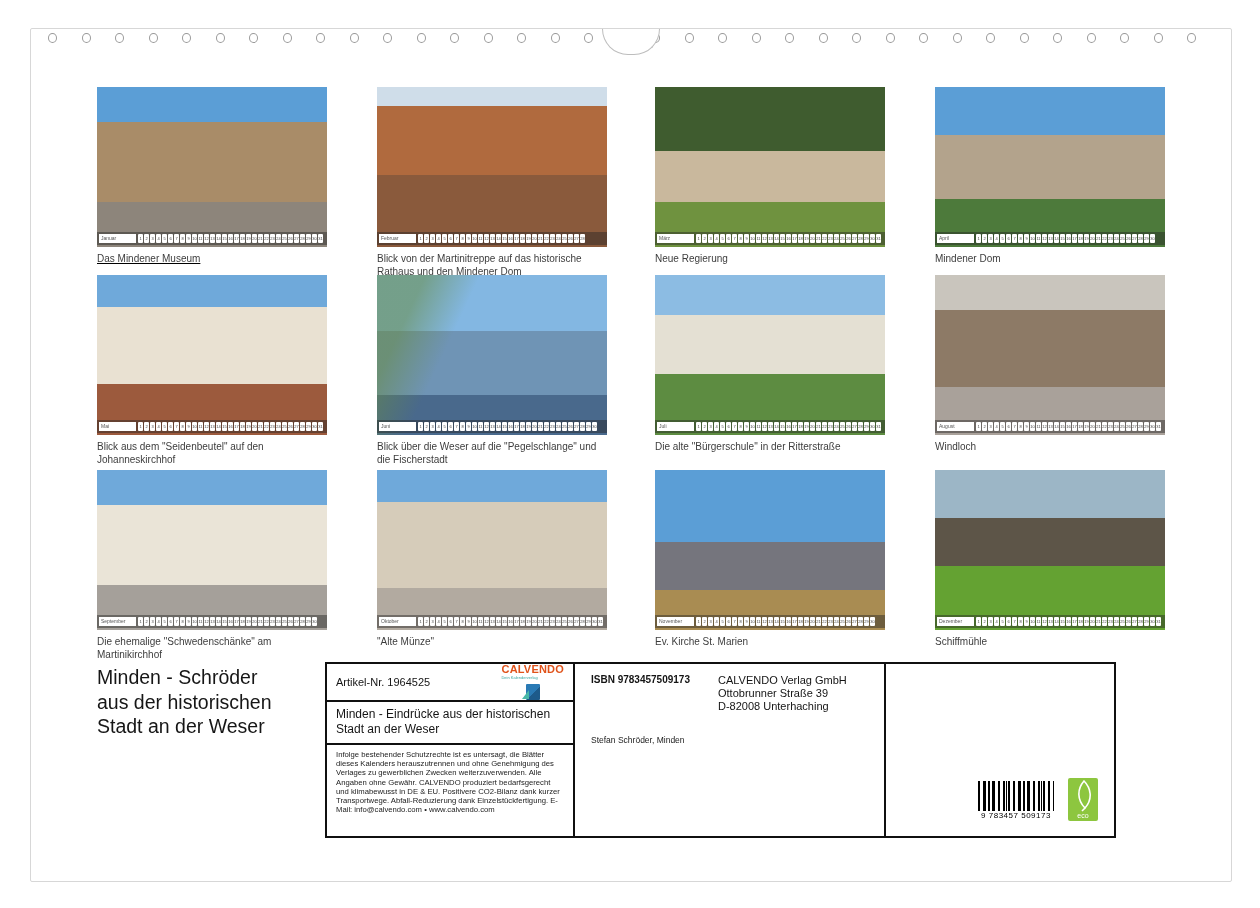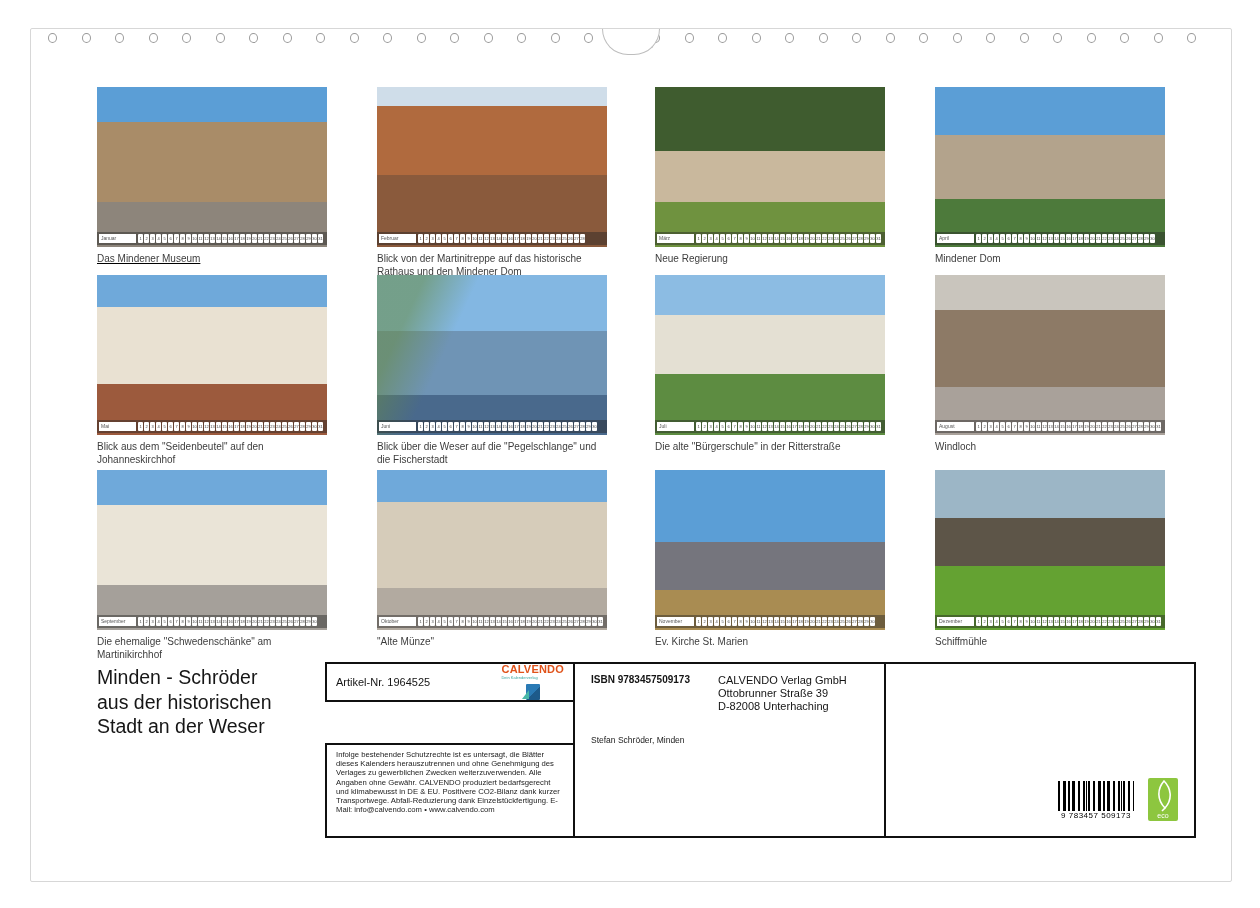--- a/index.html
+++ b/index.html
@@ -37,21 +37,21 @@
   
   .big-title { position: absolute; left: 97px; top: 665px; font-size: 19.5px; line-height: 1.26; color: #161616; }
 
   
   .cell { position: absolute; background: #fff; border: 2px solid #101010; }
   .cell-left   { left: 325px; top: 662px; width: 236px; height: 176px; border: none; }
   .cell-l-r1 { position: absolute; left: 0; top: 0; width: 250px; height: 40px; border: 2px solid #101010; display: flex; align-items: center; justify-content: space-between; padding: 0 9px; }
   .cell-l-r2 { position: absolute; left: 0; top: 38px; width: 250px; height: 45px; border: 2px solid #101010; padding: 5px 9px; font-size: 12px; line-height: 1.25; color: #141414; }
   .cell-l-r3 { position: absolute; left: 0; top: 81px; width: 250px; height: 95px; border: 2px solid #101010; padding: 5px 9px; font-size: 7.7px; line-height: 1.2; color: #222; }
   .cell-mid    { left: 573px; top: 662px; width: 313px; height: 176px; padding: 10px 0 0 16px; }
-  .cell-right  { left: 884px; top: 662px; width: 312px; height: 176px; }
+  .cell-right  { left: 884px; top: 662px; width: 232px; height: 176px; }
   .artikel { font-size: 11px; color: #141414; }
 
   
   .cv-logo { display: flex; align-items: center; gap: 4px; flex-direction: column; }
   .cv-text { text-align: left; }
   .cv-name { font-size: 11px; font-weight: bold; color: #e0521a; letter-spacing: .2px; line-height: 1; }
   .cv-tagline { font-size: 4px; color: #3aa6a0; line-height: 1.4; }
   .cv-mark { position: relative; width: 14px; height: 16px; background: linear-gradient(135deg,#2a7ab5 55%,#1d5a8a 55%); border-radius: 1px; }
   .cv-mark::after { content: ""; position: absolute; left: -4px; bottom: 1px; width: 0; height: 0; border-left: 7px solid transparent; border-bottom: 9px solid #49b8a8; }
 
@@ -625,20 +625,21 @@
     <div class="cell-l-r1">
       <span class="artikel">Artikel-Nr. 1964525</span>
       <span class="cv-logo">
         <span class="cv-text">
           <div class="cv-name">CALVENDO</div>
           <div class="cv-tagline">Dein Kalenderverlag</div>
         </span>
         <span class="cv-mark"></span>
       </span>
     </div>
+    <div class="cell-l-r2">Minden - Eindrücke aus der historischen Stadt an der Weser</div>
     <div class="cell-l-r3">Infolge bestehender Schutzrechte ist es untersagt, die Blätter dieses Kalenders herauszutrennen und ohne Genehmigung des Verlages zu gewerblichen Zwecken weiterzuverwenden. Alle Angaben ohne Gewähr. CALVENDO produziert bedarfsgerecht und klimabewusst in DE &amp; EU. Positivere CO2-Bilanz dank kurzer Transportwege. Abfall-Reduzierung dank Einzelstückfertigung. E-Mail: info@calvendo.com • www.calvendo.com</div>
   </div>
 
   <div class="cell cell-mid">
     <div class="mid-row">
       <span class="isbn">ISBN 9783457509173</span>
       <span class="publisher">
         <div>CALVENDO Verlag GmbH</div>
         <div>Ottobrunner Straße 39</div>
         <div>D-82008 Unterhaching</div>

